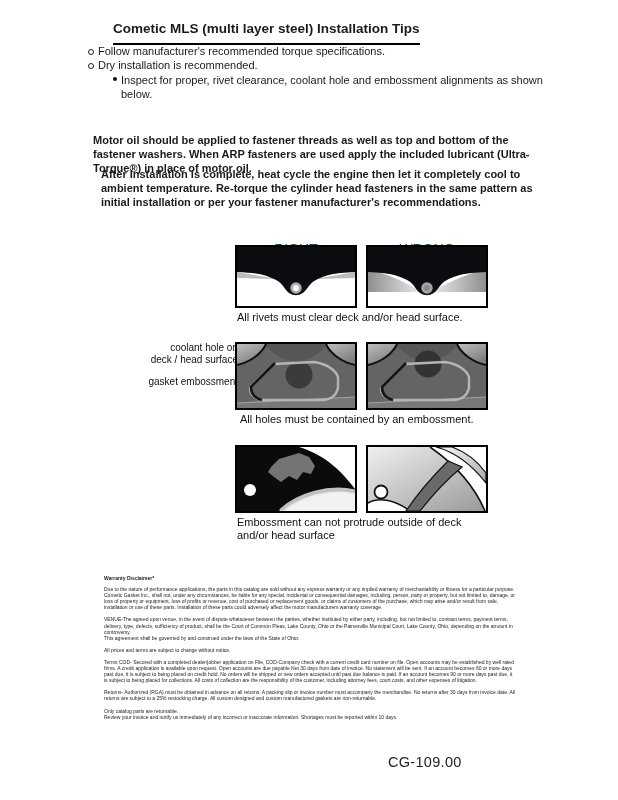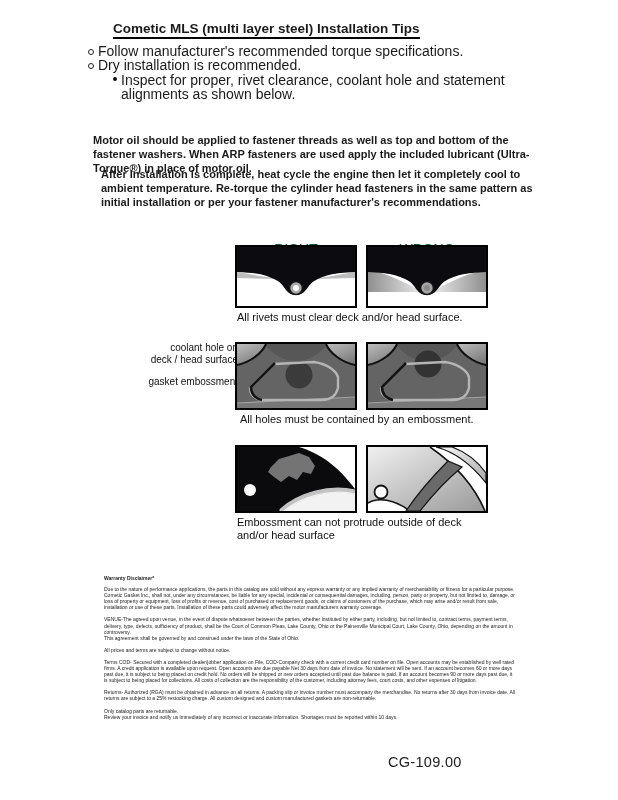--- a/index.html
+++ b/index.html
@@ -1,22 +1,22 @@
 <!DOCTYPE html>
 <html><head>
 <meta charset="utf-8">
 <style>
   html,body{margin:0;padding:0;background:#9a9a9a;}
   .page{position:relative;width:618px;height:800px;background:#ffffff;margin:0 auto;
         font-family:"Liberation Sans",sans-serif;color:#1a1a1a;overflow:hidden;}
 
   .title{position:absolute;left:113px;top:21px;font-size:13.5px;font-weight:bold;
-         border-bottom:2px solid #000;padding-bottom:1px;white-space:nowrap;}
-
-  .bullets{position:absolute;left:88px;top:44px;font-size:14px;line-height:14.3px;width:470px;}
+         border-bottom:2px solid #000;padding-bottom:7px;white-space:nowrap;}
+
+  .bullets{position:absolute;left:88px;top:44px;font-size:11px;line-height:14.3px;width:470px;}
   .b-row{display:flex;align-items:flex-start;}
   .b-row.sub{margin-left:25px;}
   .b-o{width:4px;height:4px;border:1px solid #222;border-radius:50%;margin:4.6px 4px 0 0;flex:none;}
   .b-f{width:4px;height:4px;background:#111;border-radius:50%;margin:4.6px 4px 0 0;flex:none;}
 
   .diesel-h{position:absolute;left:93px;top:117px;font-size:12.5px;font-weight:bold;}
   .para{position:absolute;left:93px;width:447px;font-size:11px;line-height:14.2px;font-weight:bold;}
   .para.p1{top:133px;} .para.p2{top:167px;margin-left:8px;} .para.note{top:206px;}
 
   .dlabel{position:absolute;width:122px;text-align:center;font-size:14px;color:#14532d;margin-top:11px;}
@@ -45,21 +45,21 @@
     <div class="b-row">
       <span class="b-o"></span>
       <span>Follow manufacturer's recommended torque specifications.</span>
     </div>
     <div class="b-row">
       <span class="b-o"></span>
       <span>Dry installation is recommended.</span>
     </div>
     <div class="b-row sub">
       <span class="b-f"></span>
-      <span>Inspect for proper, rivet clearance, coolant hole and statement alignments as shown below.</span>
+      <span>Inspect for proper, rivet clearance, coolant hole and embossment alignments as shown below.</span>
     </div>
   </div>
 
   <div class="para p1">Motor oil should be applied to fastener threads as well as top and bottom of the fastener washers. When ARP fasteners are used apply the included lubricant (Ultra-Torque®) in place of motor oil.</div>
   <div class="para p2">After Installation is complete, heat cycle the engine then let it completely cool to ambient temperature. Re-torque the cylinder head fasteners in the same pattern as initial installation or per your fastener manufacturer's recommendations.</div>
 
   <div class="dlabel" style="left:235px;top:230px;">RIGHT</div>
   <div class="dlabel" style="left:366px;top:230px;">WRONG</div>
 
   <div class="dbox" style="left:235px;top:245px;">

